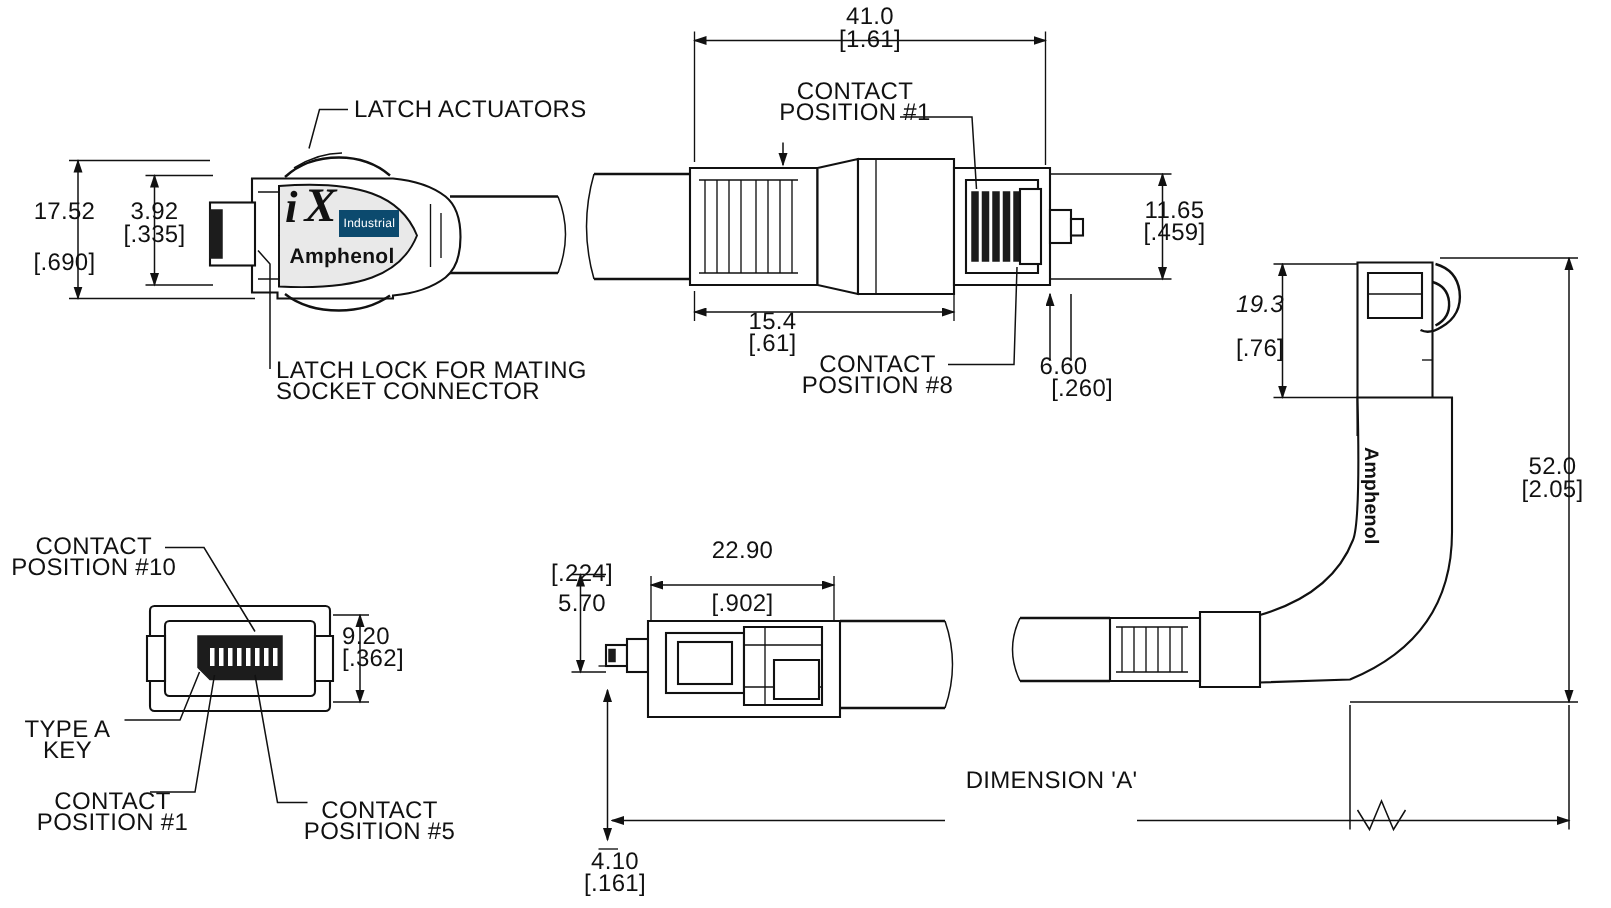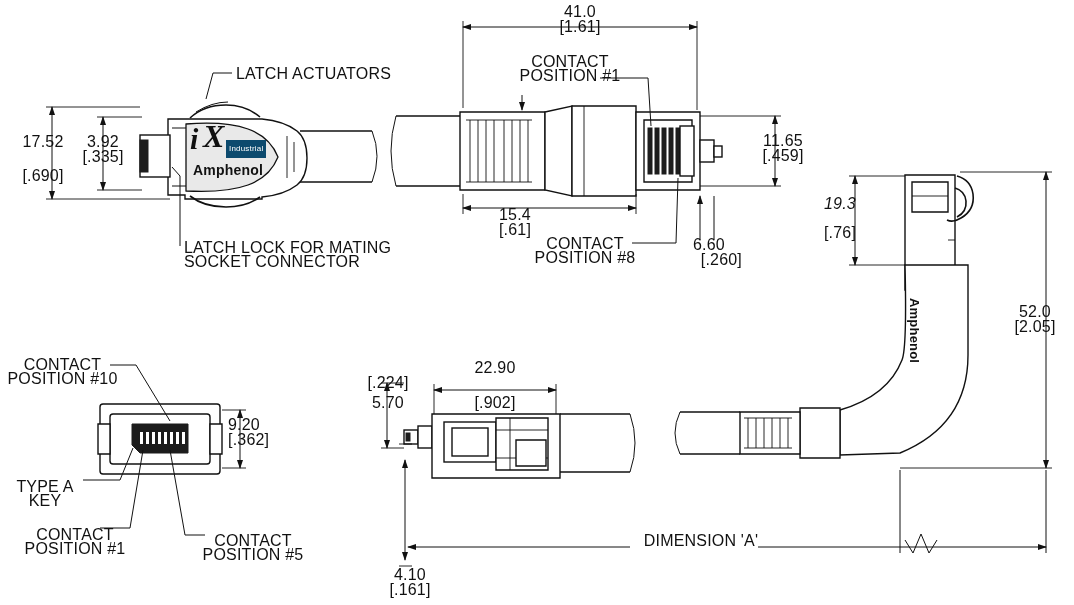--- a/index.html
+++ b/index.html
@@ -279,17 +279,17 @@
 <div class="lbl c" style="left:338px;top:376px;width:100px;">[.224]</div>
 <div class="lbl c" style="left:450px;top:361px;width:90px;">22.90</div>
 <div class="lbl c" style="left:450px;top:376px;width:90px;margin-top:20px;">[.902]</div>
 <div class="lbl c" style="left:370px;top:568px;width:80px;">4.10</div>
 <div class="lbl c" style="left:370px;top:583px;width:80px;">[.161]</div>
 
 <div class="lbl c" style="left:805px;top:197px;width:70px;font-style:italic;">19.3</div>
 <div class="lbl c" style="left:805px;top:226px;width:70px;">[.76]</div>
 <div class="lbl c" style="left:1000px;top:305px;width:70px;text-align:center;">52.0</div>
 <div class="lbl c" style="left:1000px;top:320px;width:70px;">[2.05]</div>
-<div class="lbl c" style="left:636px;top:534px;width:130px;">DIMENSION 'A'</div>
+<div class="lbl c" style="left:636px;top:514px;width:130px;">DIMENSION 'A'</div>
 <div class="lbl" style="left:921px;top:298px;font-size:13px;font-weight:bold;
      transform:rotate(90deg);transform-origin:left top;">Amphenol</div>
 
 </div>
 
 </body></html>

